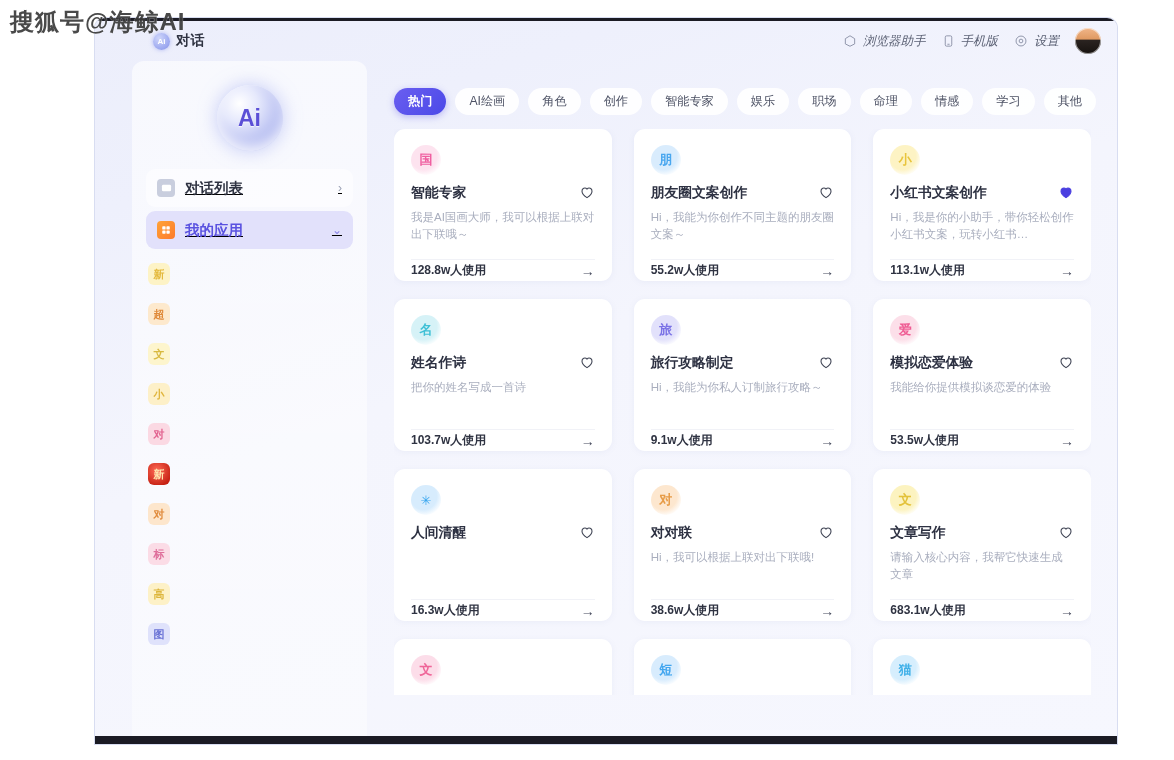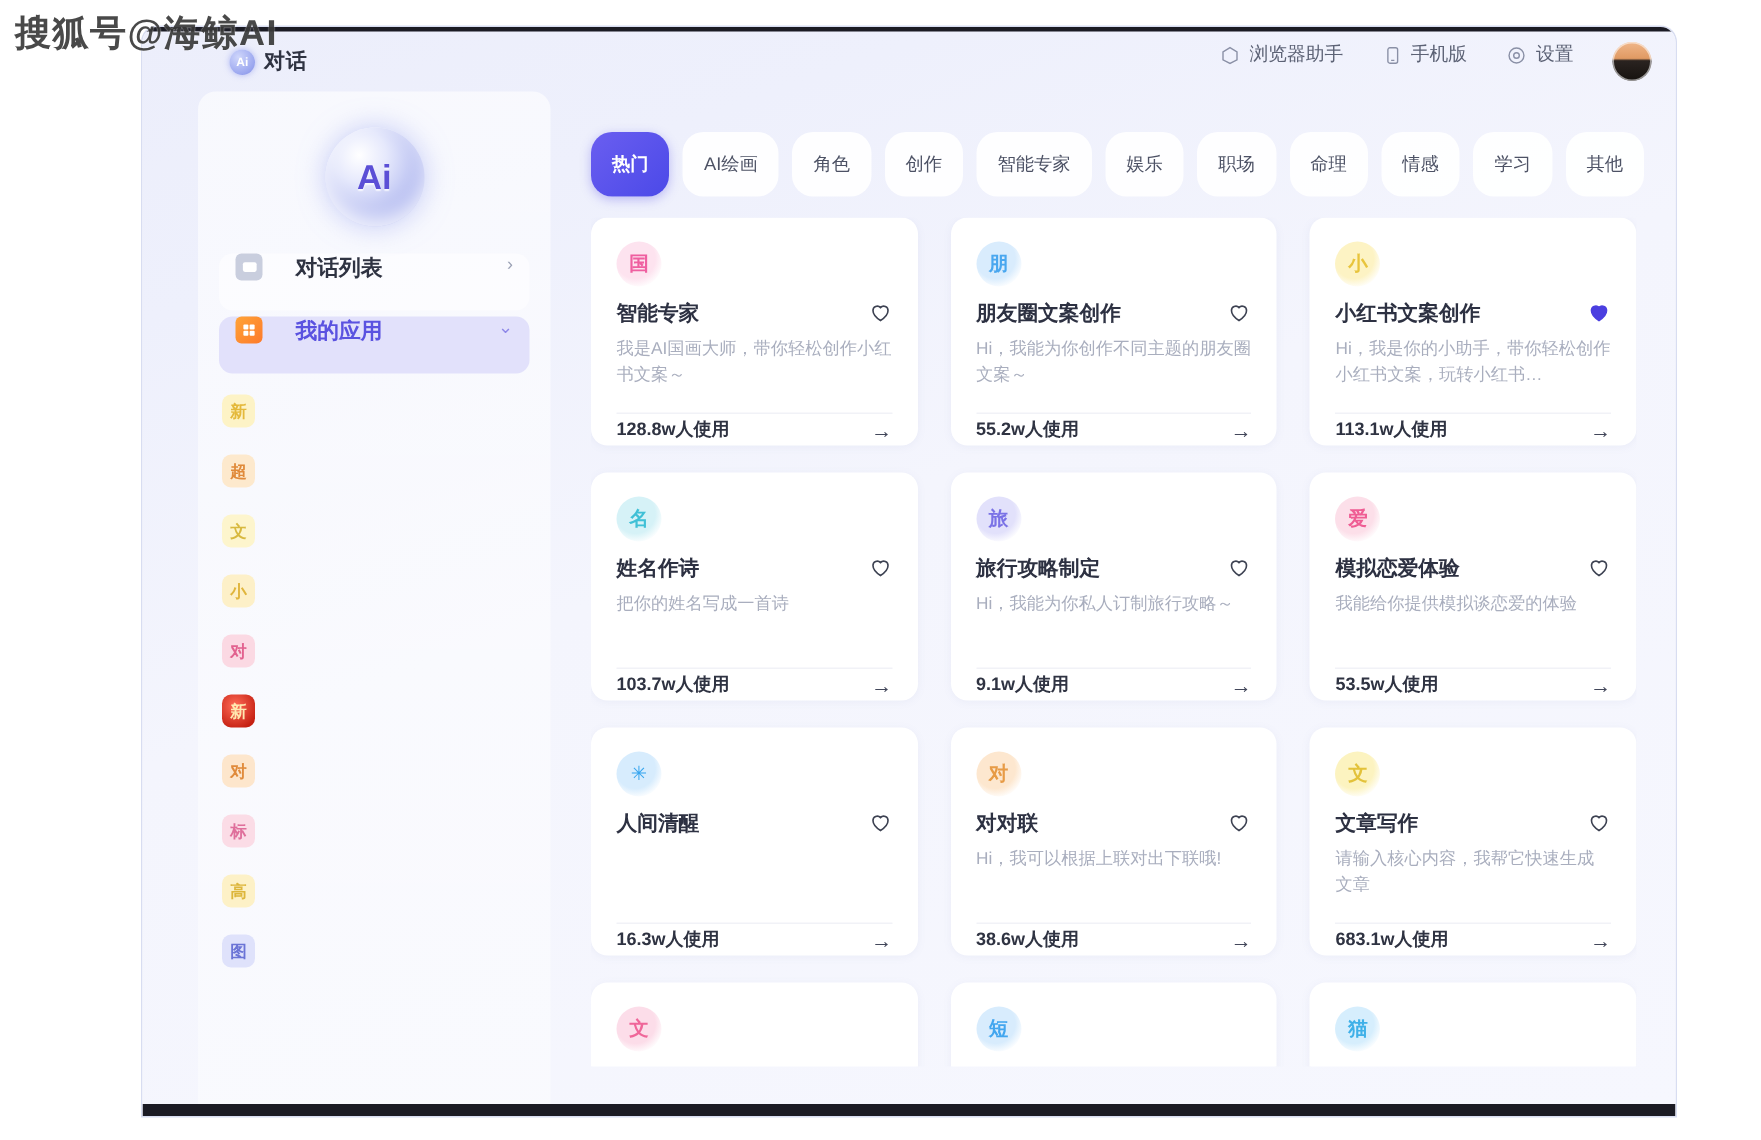--- a/index.html
+++ b/index.html
@@ -37,21 +37,21 @@
   }
   .app-mark { display:flex; align-items:center; gap:6px; }
   .app-logo {
     width:17px; height:17px; border-radius:50%;
     background: radial-gradient(circle at 35% 30%, #cfd6fb, #9aa6ef 70%, #7b87e2);
     color:#fff; font-size:8px; font-weight:700;
     display:flex; align-items:center; justify-content:center;
     box-shadow: 0 0 4px rgba(150,160,240,.7);
   }
   .app-title { font-size:14px; color:#2f3342; font-weight:600; letter-spacing:.5px; }
-  .tb-right { margin-left:auto; display:flex; align-items:flex-start; gap:26px; }
+  .tb-right { margin-left:auto; display:flex; align-items:center; gap:16px;font-style:italic; }
   .tb-item { display:flex; align-items:center; gap:6px; font-size:12.5px; color:#5c6275; cursor:pointer; }
   .tb-item svg { display:block; }
   .avatar {
     width:26px; height:26px; border-radius:50%;
     background: linear-gradient(180deg,#f0b68a 0%, #e09a63 42%, #2a2320 48%, #16120f 100%);
     box-shadow: inset 0 0 0 1px rgba(255,255,255,.55);
   }
 
   
   .body { position:absolute; left:0; top:43px; width:100%; height:683px; display:flex; }
@@ -69,22 +69,23 @@
     width:66px; height:66px; border-radius:50%;
     background: radial-gradient(circle at 34% 28%, #ffffff 0%, #e6e9fc 28%, #c3c9f4 55%, #a6afee 78%, #cfd4f8 100%);
     box-shadow: 0 0 18px rgba(155,165,240,.55), inset 0 -6px 12px rgba(255,255,255,.8);
     display:flex; align-items:center; justify-content:center;
     font-size:23px; font-weight:800; color:#5b4fd6;
     text-shadow: 0 1px 1px rgba(255,255,255,.8);
   }
 
   .nav-row {
     margin: 2px 14px 4px; height:38px; border-radius:9px;
-    display:flex; align-items:flex-start; gap:22px; padding:0 11px;
+    display:flex; align-items:center; gap:10px; padding:0 11px;
     cursor:pointer;
+    text-decoration:underline;
   }
   .nav-row.plain { background: rgba(255,255,255,.55); }
   .nav-row.active { background: #e2e1fb; }
   .nav-ico { width:18px; height:18px; border-radius:4px; display:flex; align-items:center; justify-content:center; font-size:10px; color:#fff; }
   .nav-ico.chat { background:#c9cede; }
   .nav-ico.apps { background: linear-gradient(135deg,#ffa337,#fd7a2b); }
   .nav-label { font-size:14.5px; font-weight:700; color:#2f3342; }
   .nav-row.active .nav-label { color:#5a52e0; }
   .nav-caret { margin-left:auto; color:#9aa0b4; font-size:12px; }
   .nav-row.active .nav-caret { color:#8e88e8; }
@@ -126,21 +127,21 @@
     background: rgba(255,255,255,.92); display:flex; align-items:center; padding:0 14px;
   }
   .search-box input {
     border:0; outline:0; background:transparent; width:100%;
     font-size:11.5px; color:#51566a; font-family: inherit;
   }
   .search-box input::placeholder { color:#b9bdcd; }
 
   .tabs { display:flex; gap:9px; margin-top:13px; flex-wrap:nowrap; }
   .tab {
-    height:43px; padding:11px 14px; border-radius:14px;
+    height:27px; padding:11px 14px; border-radius:14px;
     background: rgba(255,255,255,.92);
     font-size:12.2px; color:#4d5265;
     display:flex; align-items:center; justify-content:center;
     cursor:pointer; white-space:nowrap;
   }
   .tab.active {
     background: linear-gradient(135deg,#6a5ef0,#4b49e8);
     color:#fff; font-weight:600;
     box-shadow: 0 2px 7px rgba(85,78,230,.35);
   }
@@ -348,21 +349,21 @@
         <div class="grid-wrap">
           <div class="grid" id="grid">
               <div class="card">
                 <div class="card-ico" style="background: radial-gradient(circle at 42% 38%, rgb(253, 227, 239) 0%, rgb(253, 227, 239) 52%, rgba(255, 255, 255, 0) 78%); color: rgb(239, 95, 160);">国</div>
                 <div class="card-title-row">
                   <div class="card-title">智能专家</div>
                   <span class="heart"><svg width="16" height="16" viewBox="0 0 24 24" fill="none" stroke="#3d4252" stroke-width="1.6">
                       <path d="M12 20.5s-7.5-4.7-7.5-9.7A4.3 4.3 0 0 1 12 7.6a4.3 4.3 0 0 1 7.5 3.2c0 5-7.5 9.7-7.5 9.7z"></path>
                     </svg></span>
                 </div>
-                <div class="card-desc">我是AI国画大师，带你轻松创作小红书文案～</div>
+                <div class="card-desc">我是AI国画大师，我可以根据上联对出下联哦～</div>
                 <div class="card-foot">
                   <div class="card-users">128.8w人使用</div>
                   <div class="card-arrow">→</div>
                 </div>
               </div>
               <div class="card">
                 <div class="card-ico" style="background: radial-gradient(circle at 42% 38%, rgb(217, 236, 253) 0%, rgb(217, 236, 253) 52%, rgba(255, 255, 255, 0) 78%); color: rgb(74, 167, 239);">朋</div>
                 <div class="card-title-row">
                   <div class="card-title">朋友圈文案创作</div>
                   <span class="heart"><svg width="16" height="16" viewBox="0 0 24 24" fill="none" stroke="#3d4252" stroke-width="1.6">

